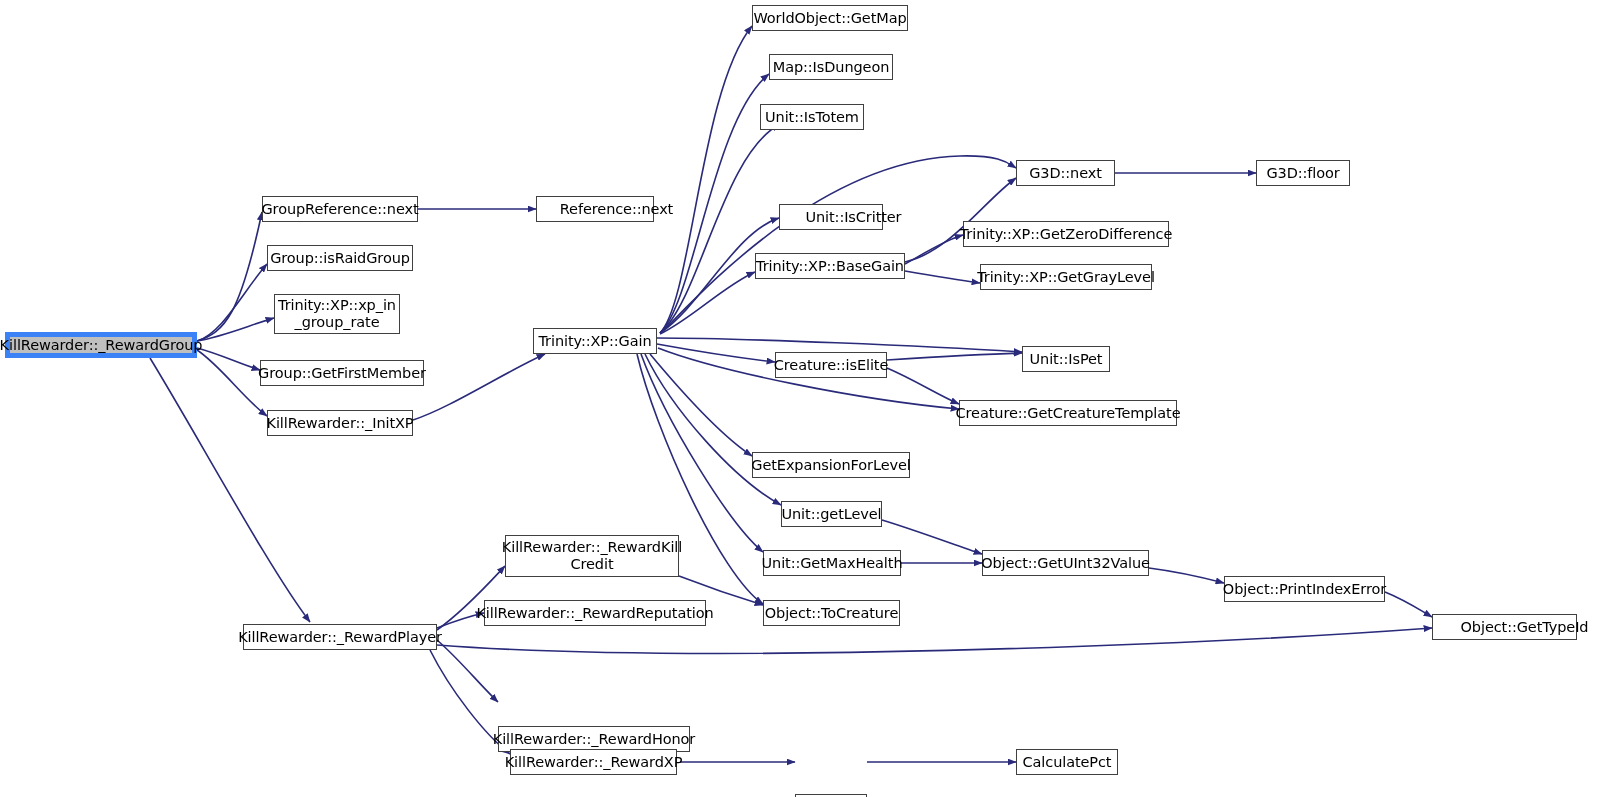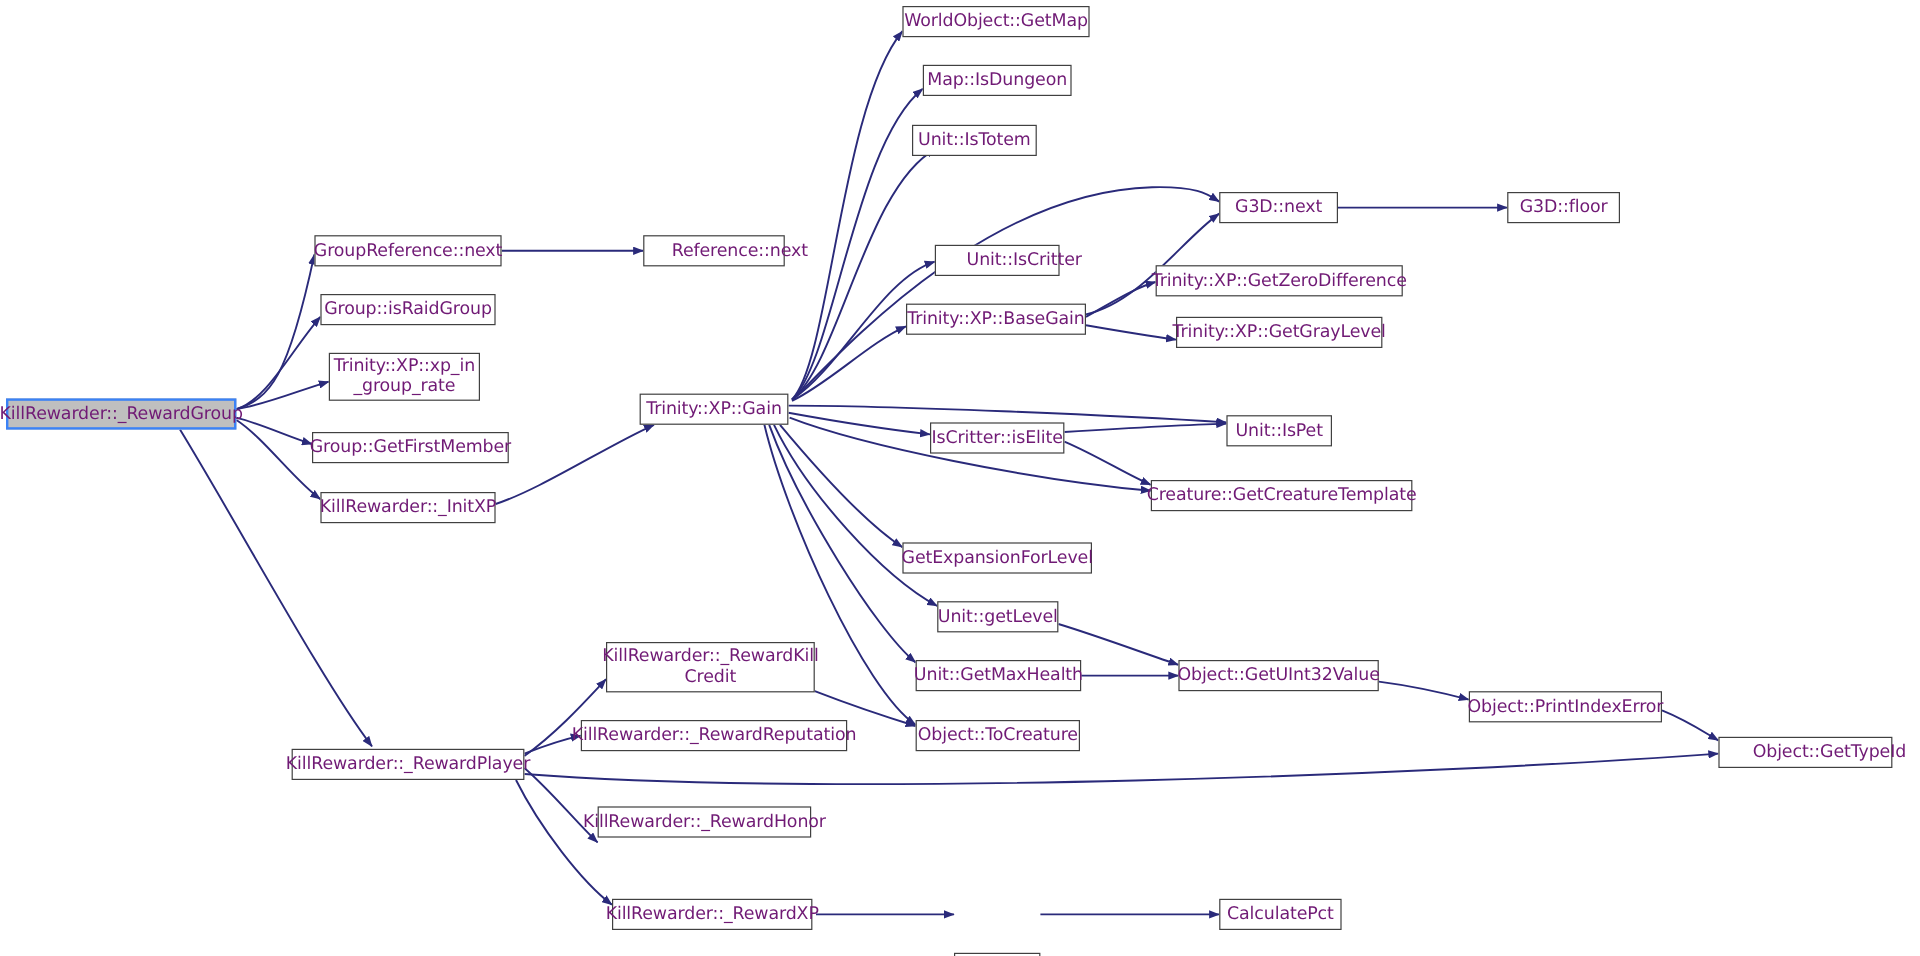--- a/index.html
+++ b/index.html
@@ -1,23 +1,23 @@
 <!DOCTYPE html>
 <html><head>
 <meta charset="utf-8">
 <style>
   html,body{margin:0;padding:0;background:#ffffff;}
   #canvas{position:relative;width:1600px;height:797px;background:#ffffff;
           font-family:"DejaVu Sans","Liberation Sans",sans-serif;overflow:hidden;}
   #edges{position:absolute;left:0;top:0;width:1600px;height:797px;}
   .node{position:absolute;box-sizing:border-box;background:#ffffff;border:1px solid #404040;
         display:flex;align-items:center;justify-content:center;text-align:center;
-        color:#701a75;font-size:14.5px;line-height:1.12;white-space:pre-line;
+        color:#000000;font-size:14.5px;line-height:1.12;white-space:pre-line;
         letter-spacing:-0.1px;}
-  .node.root{background:#bfbfbf;border:2px solid #3b82f6;}
+  .node.root{background:#bfbfbf;border:5px solid #3b82f6;}
   .node.two-line{line-height:1.15;}
 </style>
 </head>
 <body>
 
 <div id="canvas">
   <svg id="edges" viewBox="0 0 1600 797" xmlns="http://www.w3.org/2000/svg">
     <defs>
       <marker id="arw" markerWidth="9" markerHeight="7" refX="8.4" refY="3.5" orient="auto" markerUnits="userSpaceOnUse">
         <path d="M0,0 L9,3.5 L0,7 z" fill="#2a2a7a"></path>
@@ -74,29 +74,29 @@
       <div class="node" style="left: 260px; top: 360px; width: 164px; height: 26px;">Group::GetFirstMember</div>
       <div class="node" style="left: 267px; top: 410px; width: 146px; height: 26px;">KillRewarder::_InitXP</div>
       <div class="node" style="left: 243px; top: 624px; width: 194px; height: 26px;">KillRewarder::_RewardPlayer</div>
       <div class="node" style="left: 536px; top: 196px; width: 118px; height: 26px; padding-left: 43px;">Reference::next</div>
       <div class="node" style="left: 533px; top: 328px; width: 124px; height: 26px;">Trinity::XP::Gain</div>
       <div class="node" style="left: 752px; top: 5px; width: 156px; height: 26px;">WorldObject::GetMap</div>
       <div class="node" style="left: 769px; top: 54px; width: 124px; height: 26px;">Map::IsDungeon</div>
       <div class="node" style="left: 760px; top: 104px; width: 104px; height: 26px;">Unit::IsTotem</div>
       <div class="node" style="left: 779px; top: 204px; width: 104px; height: 26px; padding-left: 45px;">Unit::IsCritter</div>
       <div class="node" style="left: 755px; top: 253px; width: 150px; height: 26px;">Trinity::XP::BaseGain</div>
-      <div class="node" style="left: 775px; top: 352px; width: 112px; height: 26px;">IsCritter::isElite</div>
+      <div class="node" style="left: 775px; top: 352px; width: 112px; height: 26px;">Creature::isElite</div>
       <div class="node" style="left: 752px; top: 452px; width: 158px; height: 26px;">GetExpansionForLevel</div>
       <div class="node" style="left: 781px; top: 501px; width: 101px; height: 26px;">Unit::getLevel</div>
       <div class="node" style="left: 763px; top: 550px; width: 138px; height: 26px;">Unit::GetMaxHealth</div>
       <div class="node" style="left: 763px; top: 600px; width: 137px; height: 26px;">Object::ToCreature</div>
       <div class="node two-line" style="left: 505px; top: 535px; width: 174px; height: 42px;">KillRewarder::_RewardKill
 Credit</div>
       <div class="node" style="left: 484px; top: 600px; width: 222px; height: 26px;">KillRewarder::_RewardReputation</div>
-      <div class="node" style="left: 498px; top: 672px; width: 178px; height: 26px;">KillRewarder::_RewardHonor</div>
+      <div class="node" style="left: 498px; top: 726px; width: 192px; height: 26px;">KillRewarder::_RewardHonor</div>
       <div class="node" style="left: 510px; top: 749px; width: 167px; height: 26px;">KillRewarder::_RewardXP</div>
       <div class="node" style="left: 1016px; top: 160px; width: 99px; height: 26px;">G3D::next</div>
       <div class="node" style="left: 963px; top: 221px; width: 206px; height: 26px;">Trinity::XP::GetZeroDifference</div>
       <div class="node" style="left: 980px; top: 264px; width: 172px; height: 26px;">Trinity::XP::GetGrayLevel</div>
       <div class="node" style="left: 1022px; top: 346px; width: 88px; height: 26px;">Unit::IsPet</div>
       <div class="node" style="left: 959px; top: 400px; width: 218px; height: 26px;">Creature::GetCreatureTemplate</div>
       <div class="node" style="left: 982px; top: 550px; width: 167px; height: 26px;">Object::GetUInt32Value</div>
       <div class="node" style="left: 795px; top: 794px; width: 72px; height: 26px;">AddPct</div>
       <div class="node" style="left: 1256px; top: 160px; width: 94px; height: 26px;">G3D::floor</div>
       <div class="node" style="left: 1224px; top: 576px; width: 161px; height: 26px;">Object::PrintIndexError</div>

